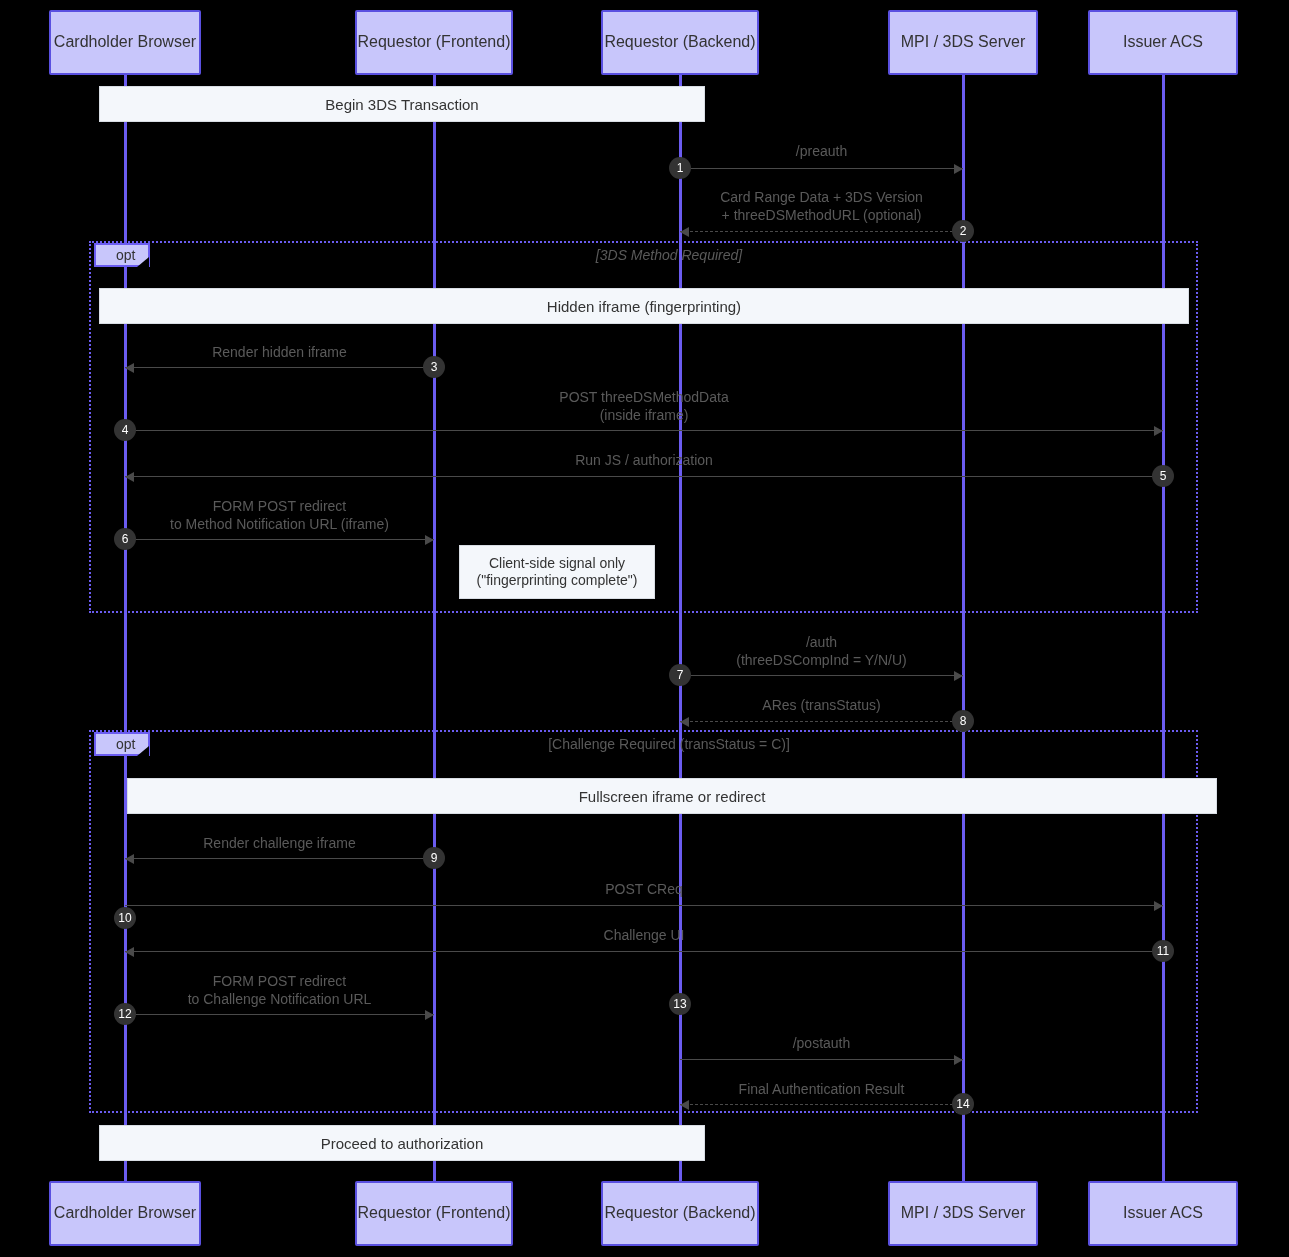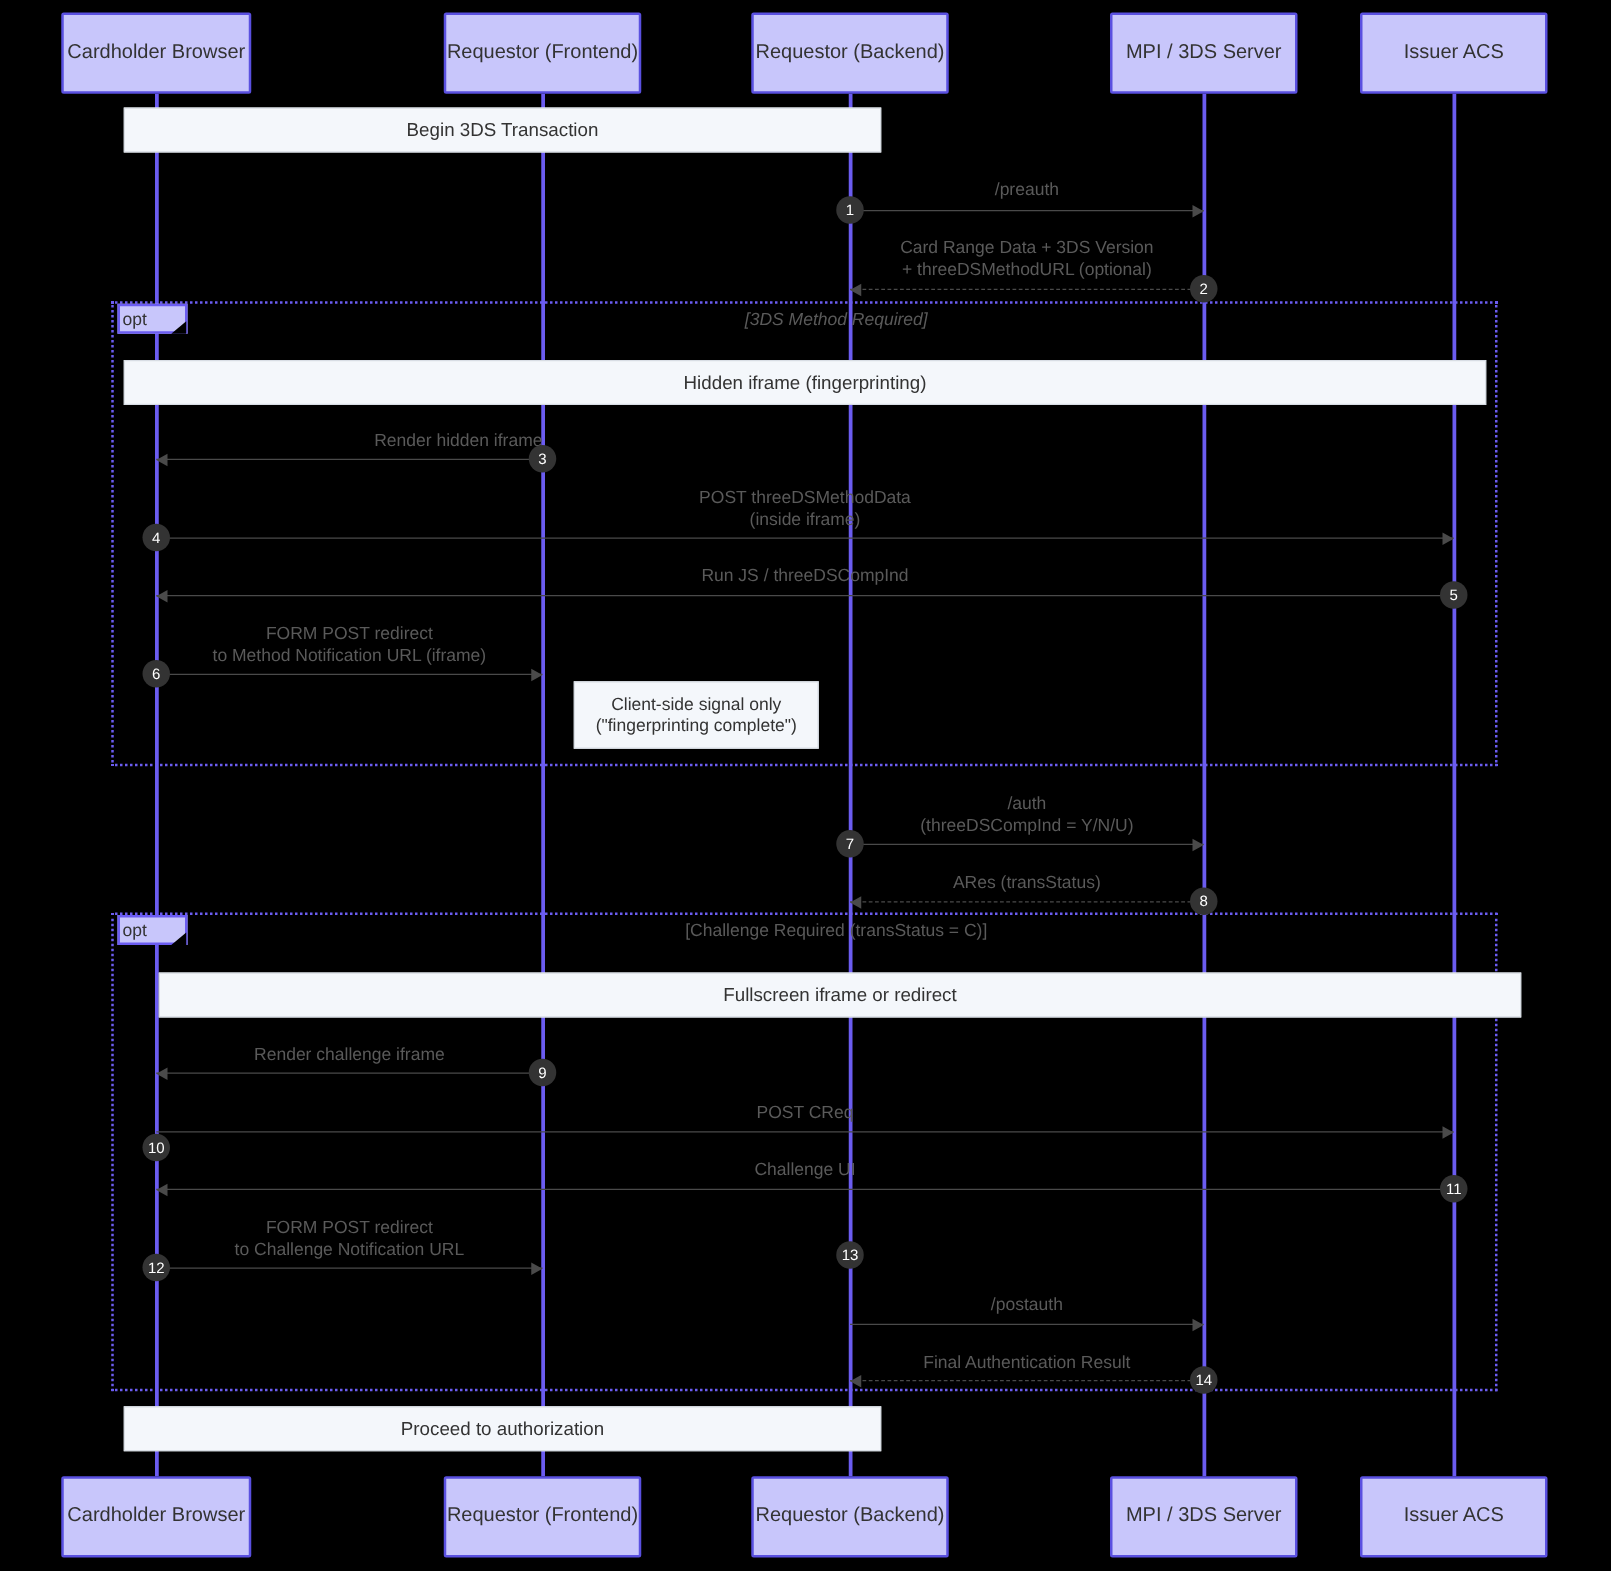--- a/index.html
+++ b/index.html
@@ -82,21 +82,21 @@
   }
   .opt-tab {
     position: absolute;
     box-sizing: border-box;
     background: #c8c6fb;
     border: 2px solid #6b5cf0;
     color: #333333;
     font-size: 14px;
     display: flex;
     align-items: center;
-    padding-left: 2px;
+    padding-left: 20px;
     border-bottom-right-radius: 0;
   }
   .opt-tab::after {
     content: "";
     position: absolute;
     right: -1px;
     bottom: -2px;
     width: 0;
     height: 0;
     border-style: solid;
@@ -189,30 +189,30 @@
       <div class="arrowhead right" style="top: 164px; left: 954px;"></div>
       <div class="msg-label" style="left: 680px; top: 143px; width: 283px;">/preauth</div>
       <div class="seqnum" style="left: 669px; top: 157px;">1</div>
       <div class="msg-line dashed" style="left: 680px; top: 231px; width: 283px;"></div>
       <div class="arrowhead left" style="top: 227px; left: 680px;"></div>
       <div class="msg-label" style="left: 680px; top: 189px; width: 283px;">Card Range Data + 3DS Version
 + threeDSMethodURL (optional)</div>
       <div class="seqnum" style="left: 952px; top: 220px;">2</div>
       <div class="msg-line" style="left: 125px; top: 367px; width: 309px;"></div>
       <div class="arrowhead left" style="top: 363px; left: 125px;"></div>
-      <div class="msg-label" style="left: 125px; top: 344px; width: 309px; text-align: right;">Render hidden iframe</div>
+      <div class="msg-label" style="left: 125px; top: 344px; width: 309px;">Render hidden iframe</div>
       <div class="seqnum" style="left: 423px; top: 356px;">3</div>
       <div class="msg-line" style="left: 125px; top: 430px; width: 1038px;"></div>
       <div class="arrowhead right" style="top: 426px; left: 1154px;"></div>
       <div class="msg-label" style="left: 125px; top: 389px; width: 1038px;">POST threeDSMethodData
 (inside iframe)</div>
       <div class="seqnum" style="left: 114px; top: 419px;">4</div>
       <div class="msg-line" style="left: 125px; top: 476px; width: 1038px;"></div>
       <div class="arrowhead left" style="top: 472px; left: 125px;"></div>
-      <div class="msg-label" style="left: 125px; top: 452px; width: 1038px;">Run JS / threeDSCompInd</div>
+      <div class="msg-label" style="left: 125px; top: 452px; width: 1038px;">Run JS / authorization</div>
       <div class="seqnum" style="left: 1152px; top: 465px;">5</div>
       <div class="msg-line" style="left: 125px; top: 539px; width: 309px;"></div>
       <div class="arrowhead right" style="top: 535px; left: 425px;"></div>
       <div class="msg-label" style="left: 125px; top: 498px; width: 309px;">FORM POST redirect
 to Method Notification URL (iframe)</div>
       <div class="seqnum" style="left: 114px; top: 528px;">6</div>
       <div class="msg-line" style="left: 680px; top: 675px; width: 283px;"></div>
       <div class="arrowhead right" style="top: 671px; left: 954px;"></div>
       <div class="msg-label" style="left: 680px; top: 634px; width: 283px;">/auth
 (threeDSCompInd = Y/N/U)</div>

